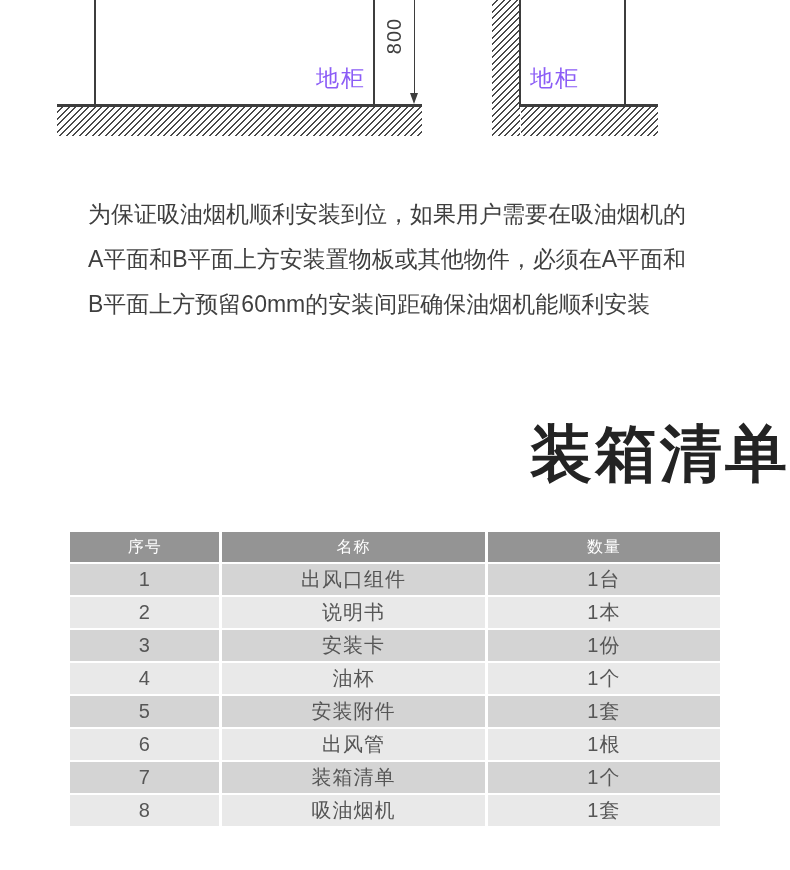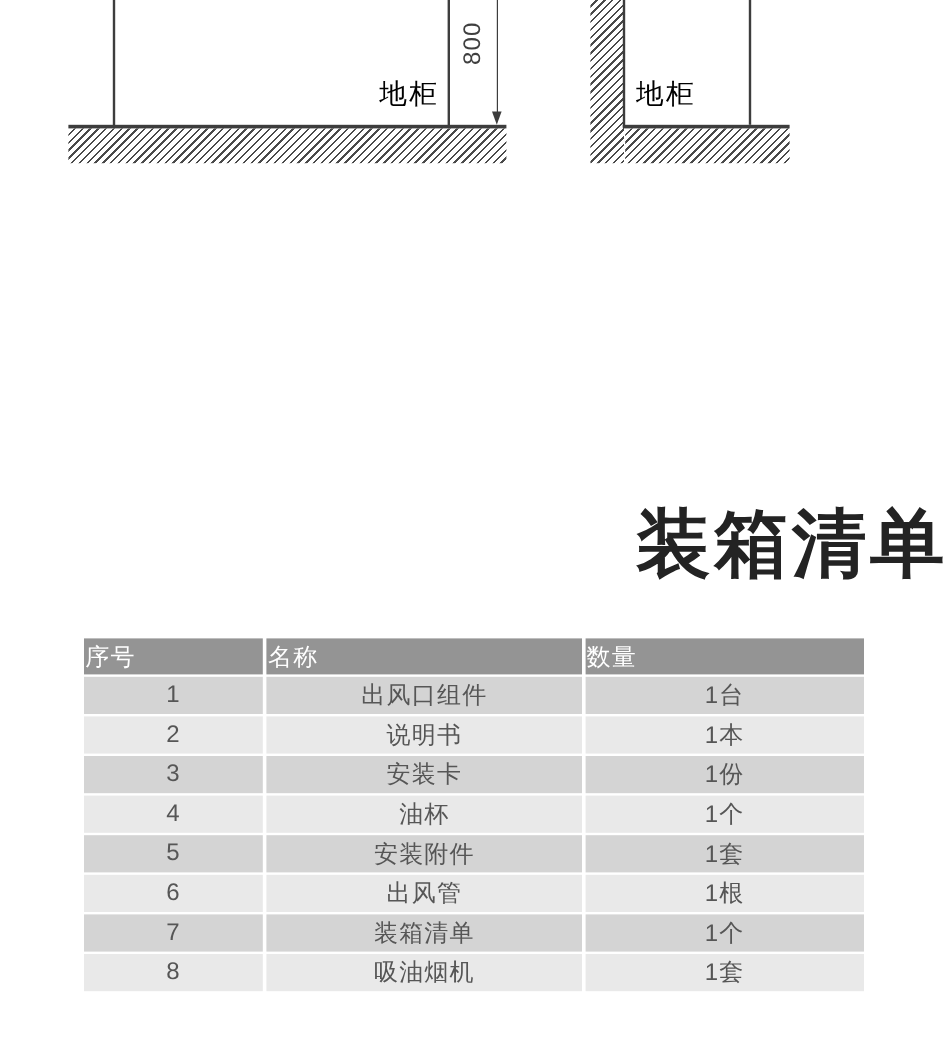--- a/index.html
+++ b/index.html
@@ -14,37 +14,37 @@
          background-image:repeating-linear-gradient(135deg,
            rgba(0,0,0,0) 0px, rgba(0,0,0,0) 3.2px,
            #4a4a4a 3.2px, #4a4a4a 4.6px);}
   .arrow-down{position:absolute;width:0;height:0;
               border-left:4.5px solid transparent;
               border-right:4.5px solid transparent;
               border-top:11px solid #3d3d3d;}
   .dim-label{position:absolute;left:373px;top:24px;width:44px;height:24px;
              transform:rotate(-90deg);text-align:center;
              font-size:20px;color:#3f3f3f;letter-spacing:1px;}
-  .cab-label{position:absolute;font-size:23px;color:#000000;letter-spacing:2px;}
+  .cab-label{position:absolute;font-size:23px;color:#8b5cf6;letter-spacing:2px;}
 
   
   .note{position:absolute;left:88px;top:192px;width:640px;
         font-size:23px;line-height:45px;color:#3f3f3f;}
 
   
   .section-title{position:absolute;left:0;top:419px;width:790px;
                  text-align:right;font-size:62px;line-height:70px;
                  font-weight:900;color:#232323;letter-spacing:3px;}
 
   
   table.packing{position:absolute;left:67px;top:530px;width:656px;
                 border-collapse:separate;border-spacing:3px 2px;
                 table-layout:fixed;}
   table.packing th{background:#949494;color:#ffffff;font-weight:400;
-                   font-size:20px;height:28px;text-align:left;
+                   font-size:16px;height:28px;text-align:center;
                    letter-spacing:1px;}
   table.packing td{font-size:20px;height:29px;text-align:center;
                    color:#565656;letter-spacing:1px;}
   table.packing tr.odd td{background:#d4d4d4;}
   table.packing tr.even td{background:#e9e9e9;}
 </style>
 </head>
 <body>
 
 <div class="page">
@@ -62,20 +62,25 @@
 
   <div>
     <div class="hatch" style="left:492px;top:0;width:28px;height:136px;"></div>
     <div class="vline" style="left:519px;height:106px;"></div>
     <div class="vline" style="left:624px;height:104px;"></div>
     <div class="cab-label" style="left:530px;top:63px;">地柜</div>
     <div class="floor-line" style="left:519px;top:104px;width:139px;"></div>
     <div class="hatch" style="left:521px;top:107px;width:137px;height:29px;"></div>
   </div>
 
+  <div class="note">
+    <div>为保证吸油烟机顺利安装到位，如果用户需要在吸油烟机的</div>
+    <div>A平面和B平面上方安装置物板或其他物件，必须在A平面和</div>
+    <div>B平面上方预留60mm的安装间距确保油烟机能顺利安装</div>
+  </div>
 
   <div class="section-title">装箱清单</div>
 
   <table class="packing">
     <colgroup>
       <col style="width:148px">
         <col style="width:260px">
         <col style="width:230px">
     </colgroup>
     <thead>

